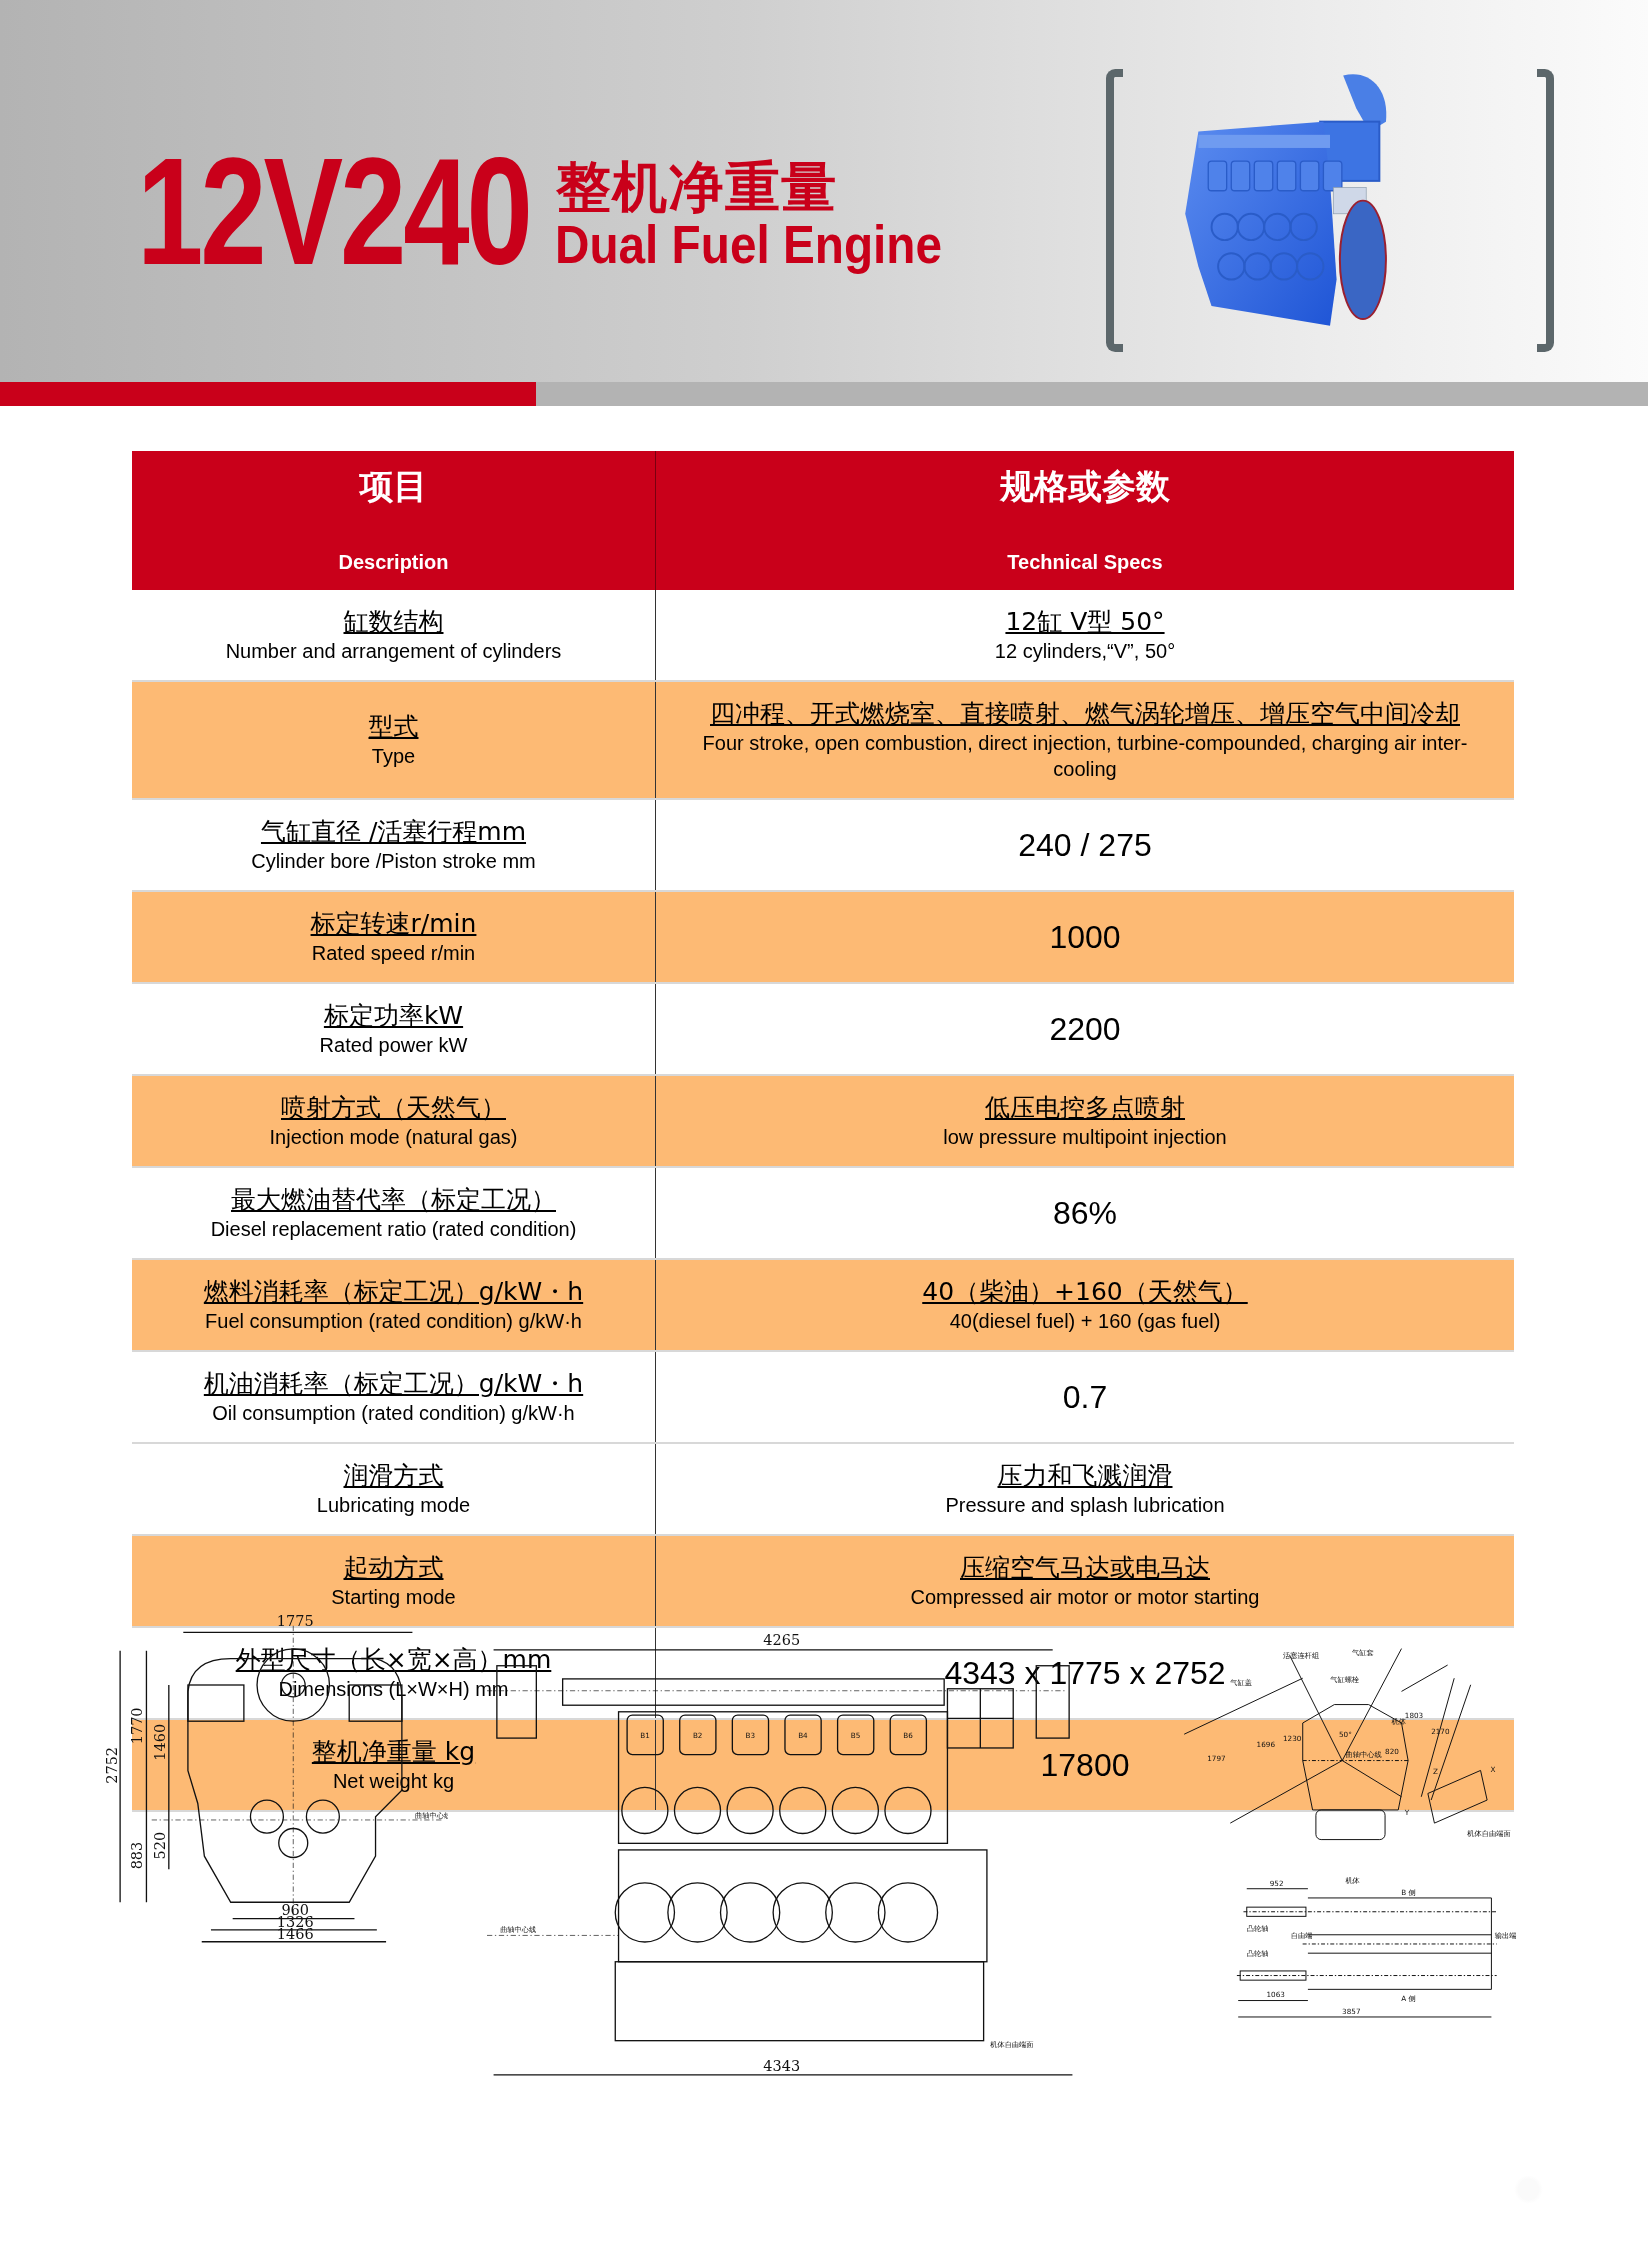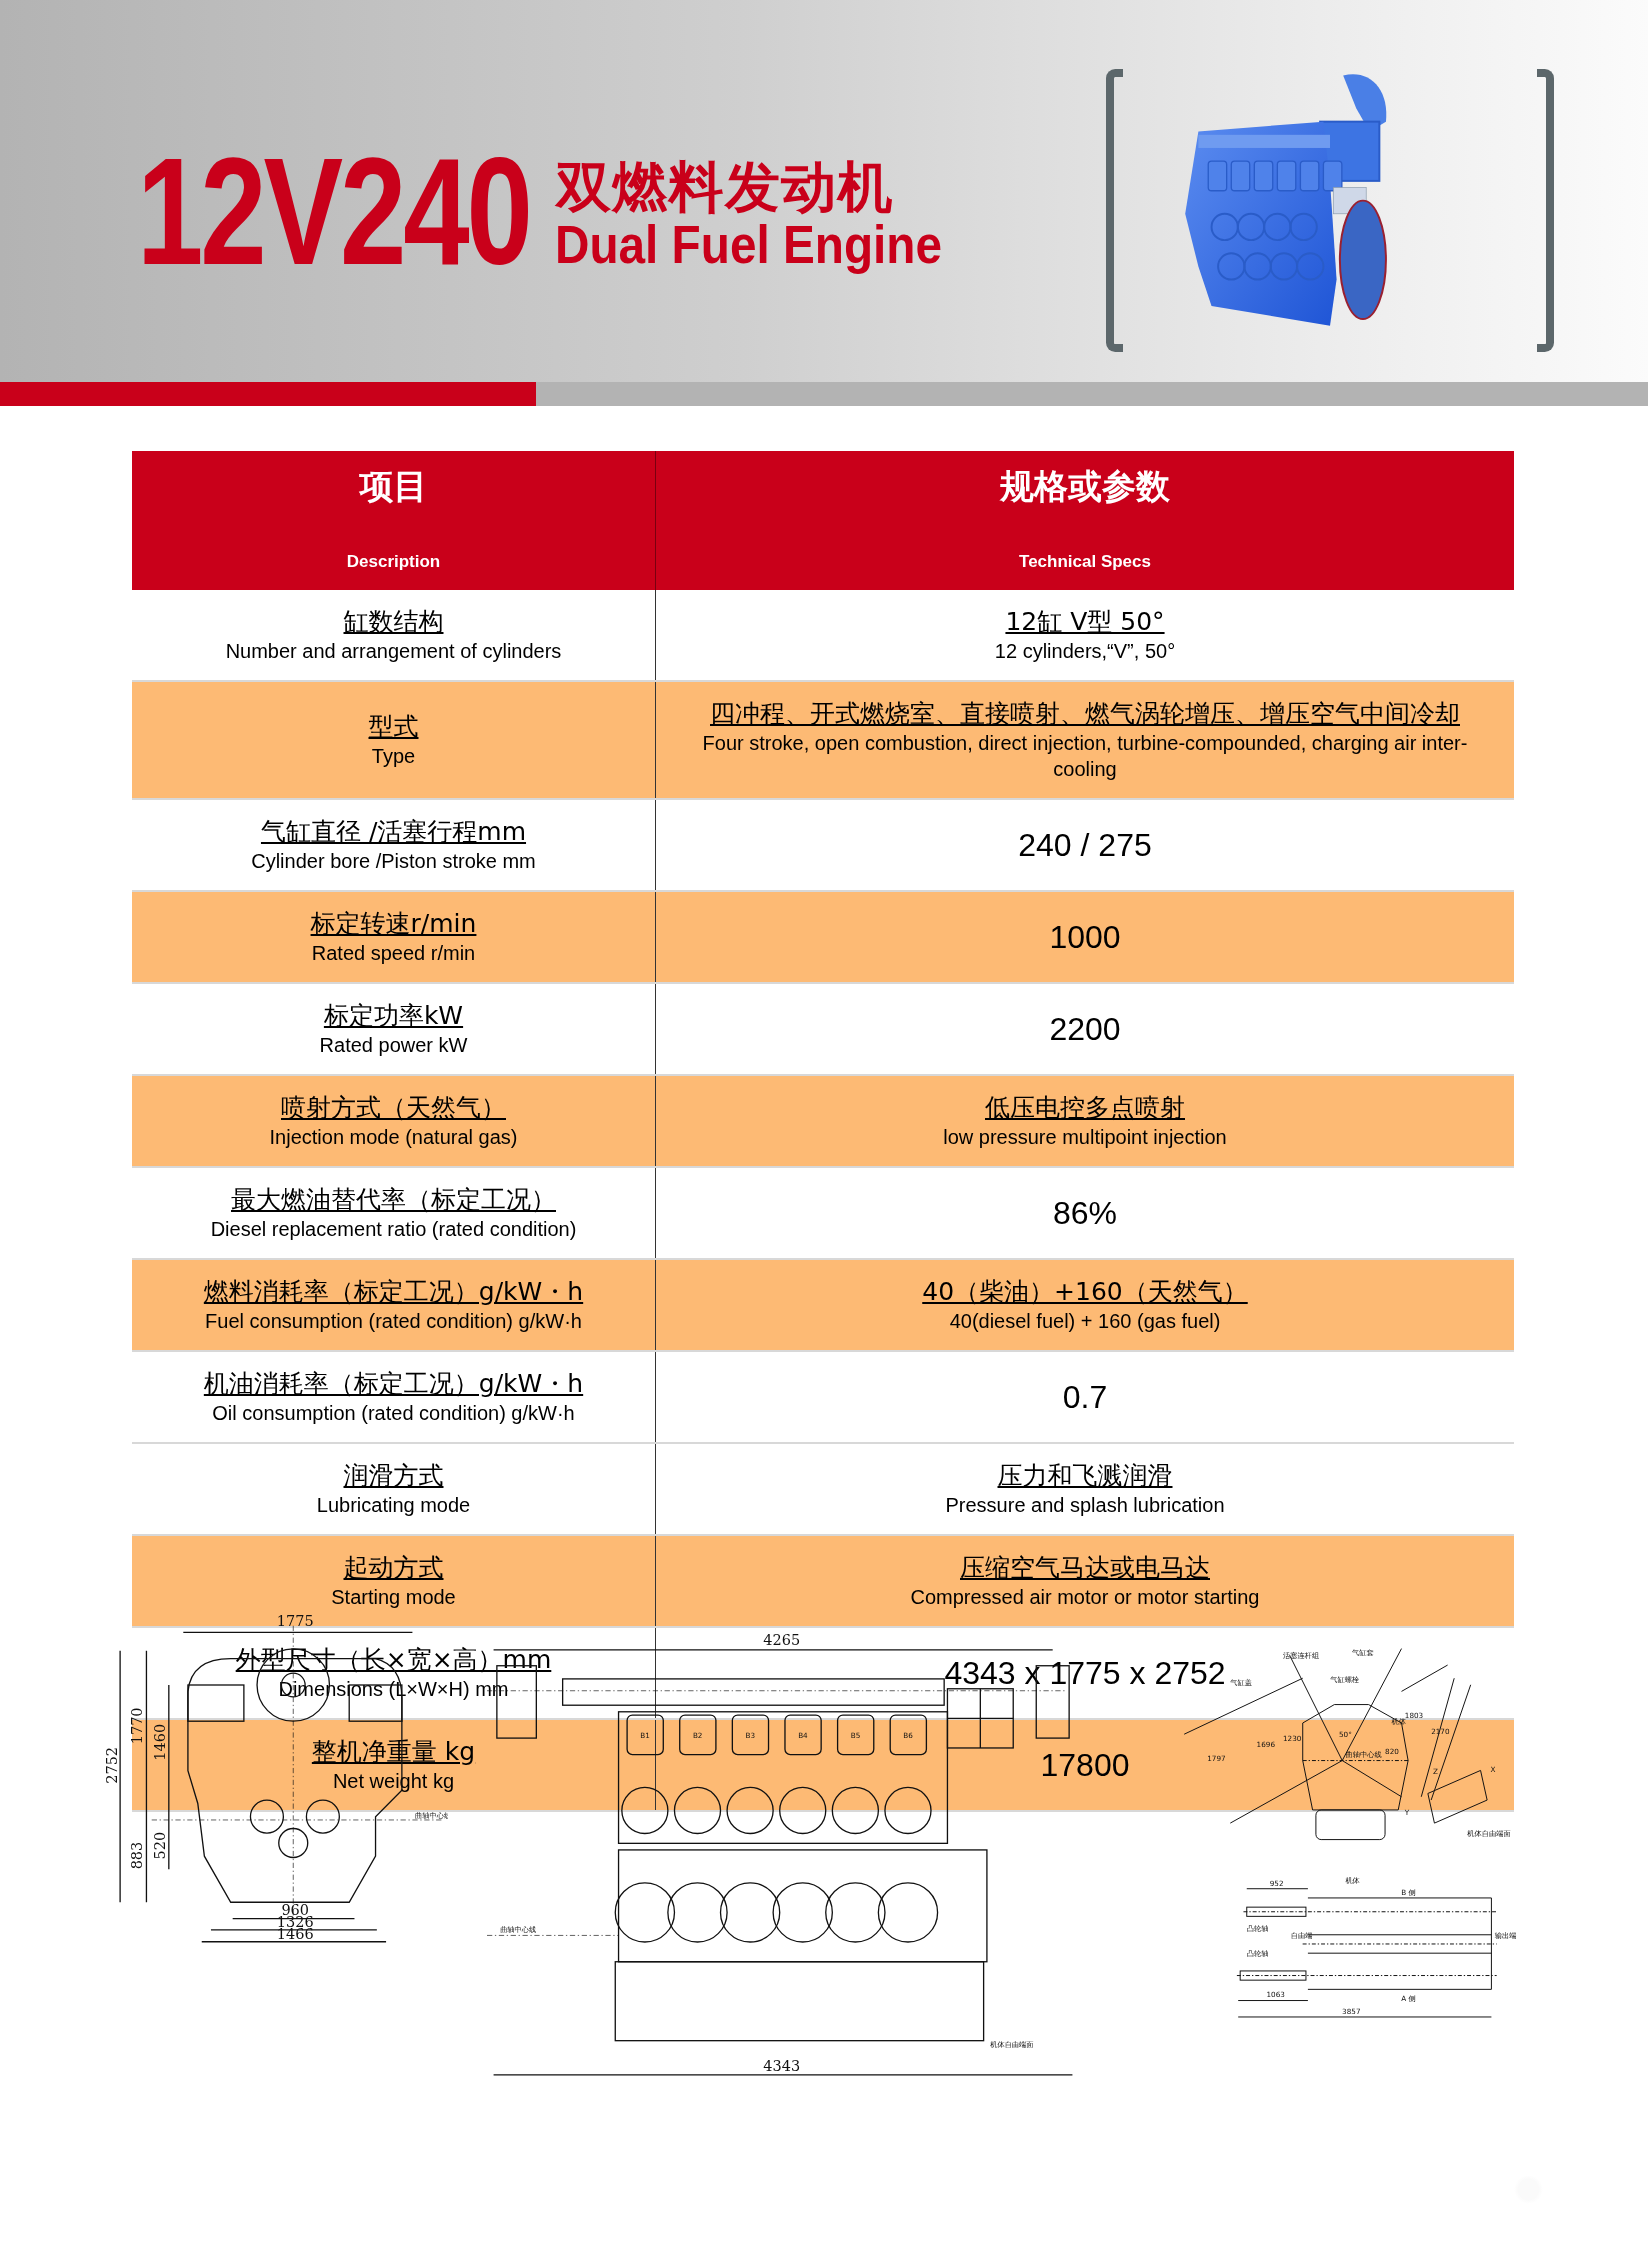--- a/index.html
+++ b/index.html
@@ -21,41 +21,41 @@
   .engine-photo { position:absolute; left:66px; top:0; width:316px; height:283px; }
   .band-red { position:absolute; left:0; top:382px; width:536px; height:24px; background:#c9001a; }
   .band-gray { position:absolute; left:536px; top:382px; width:1112px; height:24px; background:#b3b3b3; }
 
   .spec-table { position:absolute; left:132px; top:451px; width:1382px; border-collapse:collapse; }
   .spec-table th, .spec-table td { text-align:center; vertical-align:middle; padding:16px; }
   .spec-table thead th { background:#c9001a; color:#fff; height:74px; }
   .col-desc { width:491px; border-right:1.3px solid #333; }
   .spec-table thead th.col-desc { border-right:1.3px solid #7a0010; }
   .h-cn { font-size:34px; line-height:39px; display:block; font-family:"DejaVu Sans", sans-serif; }
-  .h-en { font-size:17px; line-height:24px; display:block;margin-top:44px; }
+  .h-en { font-size:20px; line-height:24px; display:block;margin-top:44px; }
   .spec-table tbody tr { height:74px; }
   .spec-table tbody tr.shade td { background:#fdba74; }
   .spec-table tbody tr td { border-bottom:2.6px solid #d8d8d8; }
   .cn { display:block; font-size:25px; line-height:32px; font-family:"DejaVu Sans", sans-serif;text-decoration:underline; }
   .en { display:block; font-size:20px; line-height:26px; }
   .val-num { display:block; font-size:32px; line-height:32px; }
 
   .drawings { position:absolute; left:0; top:1606px; width:1649px; height:500px; }
   .drawings svg { position:absolute; }
   .dim { font-family:"DejaVu Serif", serif; font-size:22px; fill:#111; }
   .dim-s { font-family:"DejaVu Sans", sans-serif; font-size:11px; fill:#111; }
   .mark { position:absolute; left:1514px; top:2175px; width:29px; height:29px; border-radius:50%;
           background:radial-gradient(circle,#fafafa 50%,#ffffff 70%); }
 </style>
 </head>
 <body>
 
 <div class="header">
   <div class="model">12V240</div>
-  <div class="title-cn">双燃料发动机</div>
+  <div class="title-cn">整机净重量</div>
   <div class="title-en">Dual Fuel Engine</div>
 
   <div class="photo-wrap">
     <div class="bracket l"></div>
     <div class="bracket r"></div>
     <svg class="engine-photo" viewBox="0 0 480 430">
       <defs>
         <linearGradient id="eg" x1="0" y1="0" x2="1" y2="1">
           <stop offset="0" stop-color="#5b8cf0"></stop>
             <stop offset="1" stop-color="#1f55d6"></stop>

